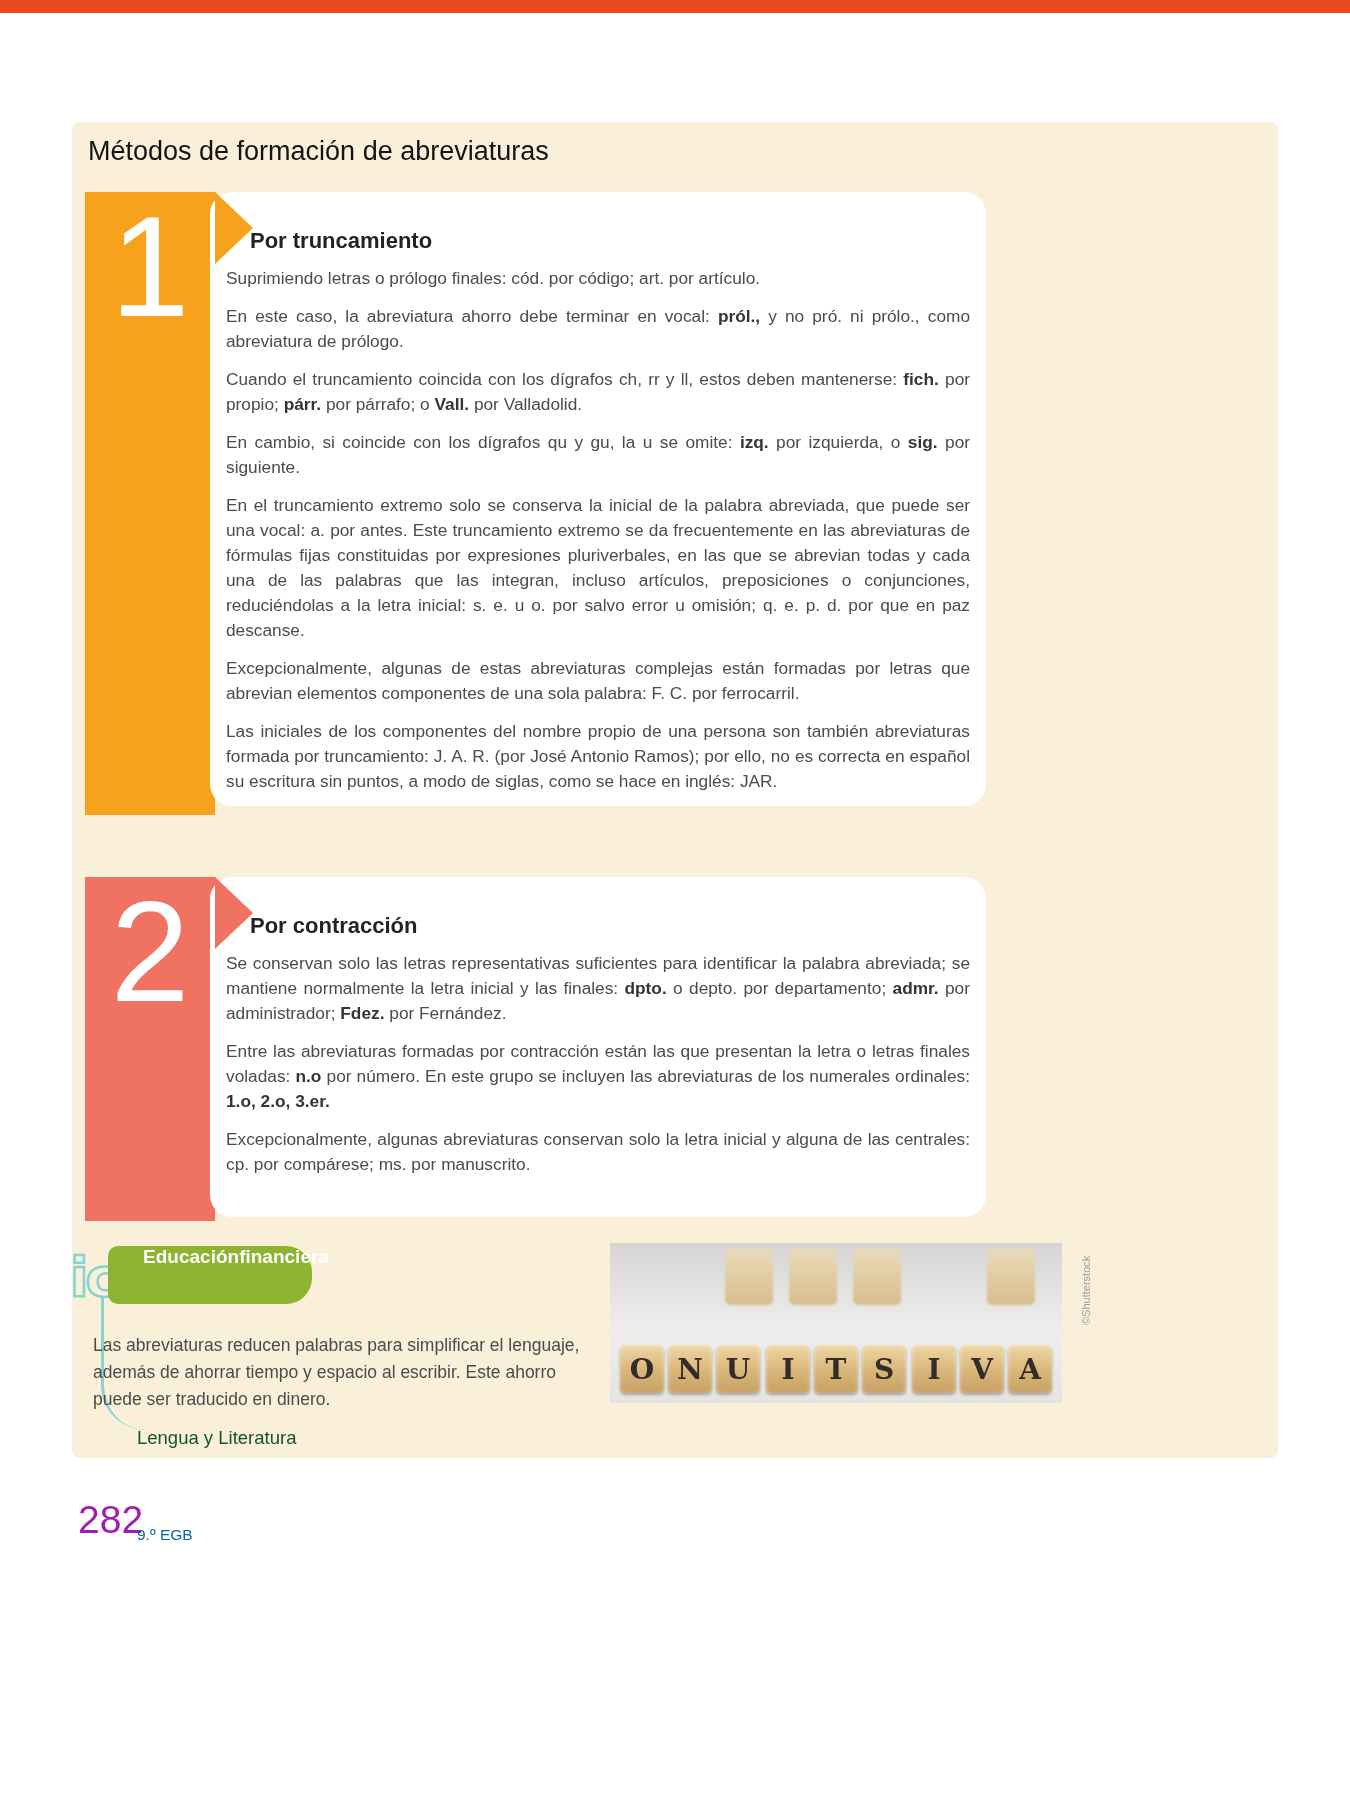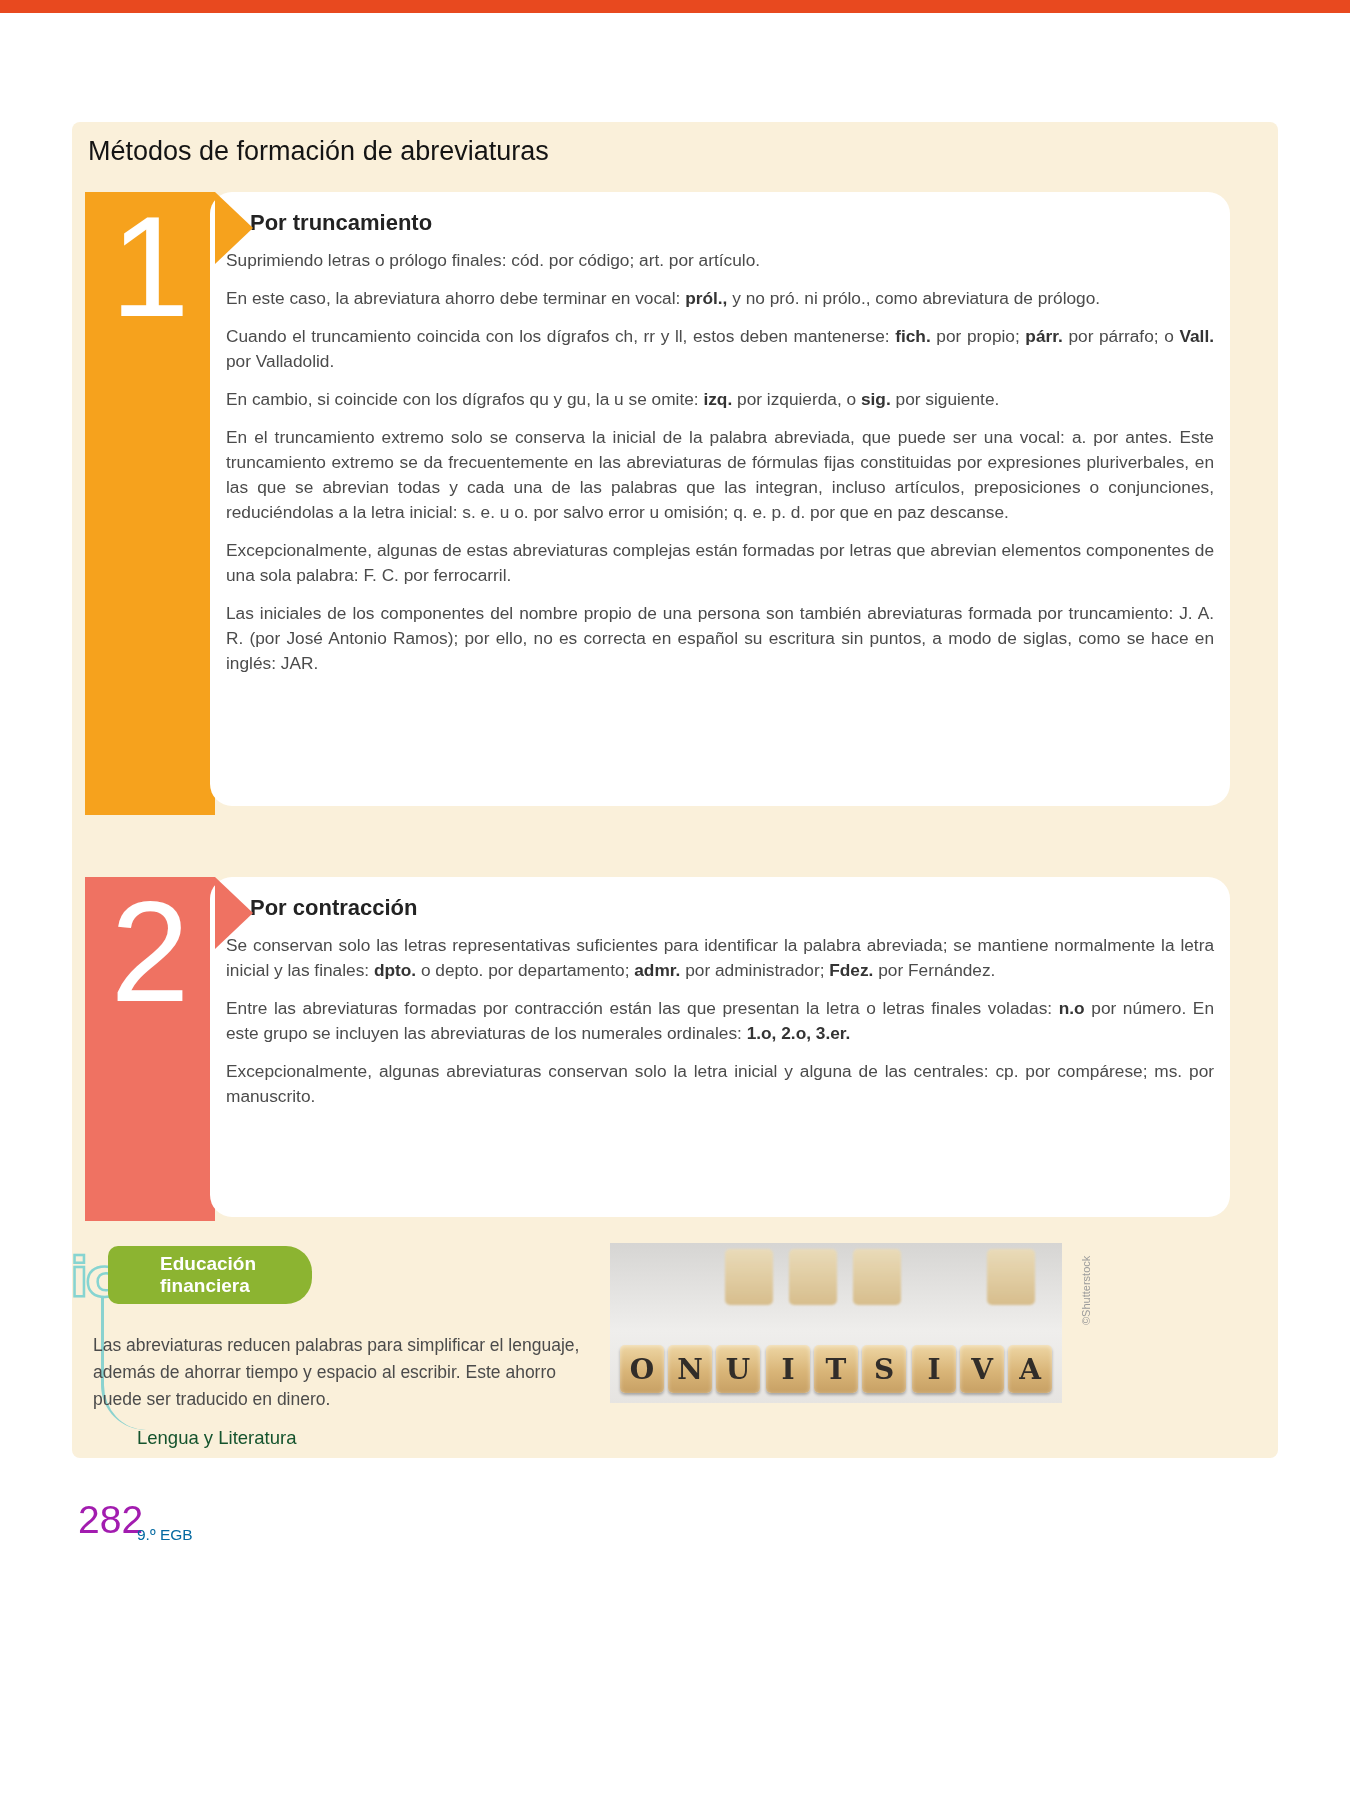--- a/index.html
+++ b/index.html
@@ -19,37 +19,37 @@
     display:block;width:130px;text-align:center;color:#ffffff;
     font-size:142px;font-weight:300;line-height:0.95;margin-top:8px;
     font-family:"Liberation Sans",sans-serif;
   }
   .tri{position:absolute;left:215px;width:0;height:0;z-index:3;
        border-top:36px solid transparent;border-bottom:36px solid transparent;}
   .tri.t1{top:192px;border-left:38px solid #f6a21d;}
   .tri.t2{top:877px;border-left:38px solid #ef7262;}
 
   
-  .white-box{position:absolute;left:210px;width:1020px;background:#ffffff;border-radius:22px;
-             box-sizing:border-box;padding:18px 16px 10px 16px;z-index:2;}
+  .white-box{position:absolute;left:210px;width:776px;background:#ffffff;border-radius:22px;
+             box-sizing:border-box;padding:36px 16px 10px 16px;z-index:2;}
   .white-box.s1box{top:192px;height:614px;}
   .white-box.s2box{top:877px;height:340px;}
   .sec-heading{margin:0 0 12px 24px;font-size:22px;font-weight:bold;color:#232323;}
   .paras p.para{margin:0 0 13px 0;font-size:17.3px;line-height:25px;color:#4b4b4b;text-align:justify;}
   .paras p.para span.b{font-weight:bold;color:#343434;}
 
   
   .ic-icon{position:absolute;left:70px;top:1246px;z-index:1;font-size:54px;font-weight:bold;
            letter-spacing:-3px;color:transparent;-webkit-text-stroke:2.5px #86d4d1;
            font-family:"DejaVu Sans",sans-serif;}
   .teal-curve{position:absolute;left:101px;top:1298px;width:42px;height:132px;
               border-left:3px solid #8ad2cf;border-bottom-left-radius:45px;z-index:0;}
   .edu-badge{position:absolute;left:108px;top:1246px;width:204px;height:58px;background:#8cb431;
              border-radius:10px 26px 26px 10px;z-index:2;box-sizing:border-box;
-             display:flex;flex-direction:column;justify-content:center;padding-left:52px;
+             display:flex;justify-content:center;padding-left:52px;
              color:#ffffff;font-weight:bold;font-size:19px;line-height:1.18;}
   .edu-note{position:absolute;left:93px;top:1314px;width:507px;font-size:17.5px;line-height:27px;
             color:#4b4b4b;z-index:2;}
 
   
   .photo{position:absolute;left:610px;top:1243px;width:452px;height:160px;overflow:hidden;
          background:linear-gradient(180deg,#d6d5d3 0%,#efeeec 55%,#e6e4e1 100%);}
   .bg-blocks{position:absolute;top:6px;left:115px;display:flex;gap:16px;opacity:.9;filter:blur(1.2px);}
   .bg-cube{width:48px;height:56px;background:linear-gradient(180deg,#ecdcb6,#d6ba84);border-radius:5px;}
   .bg-cube.offset{margin-left:70px;}

